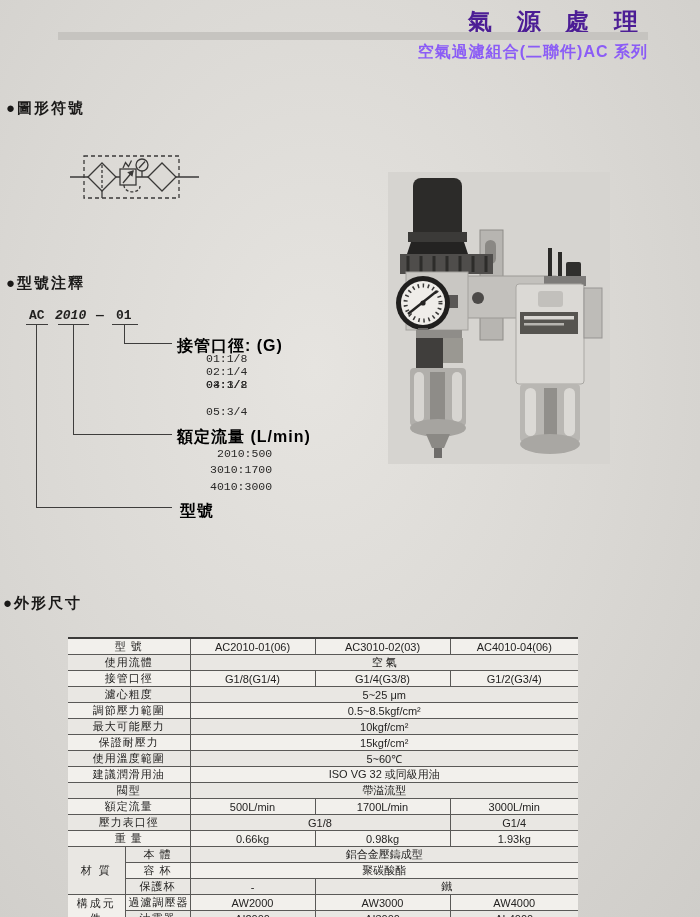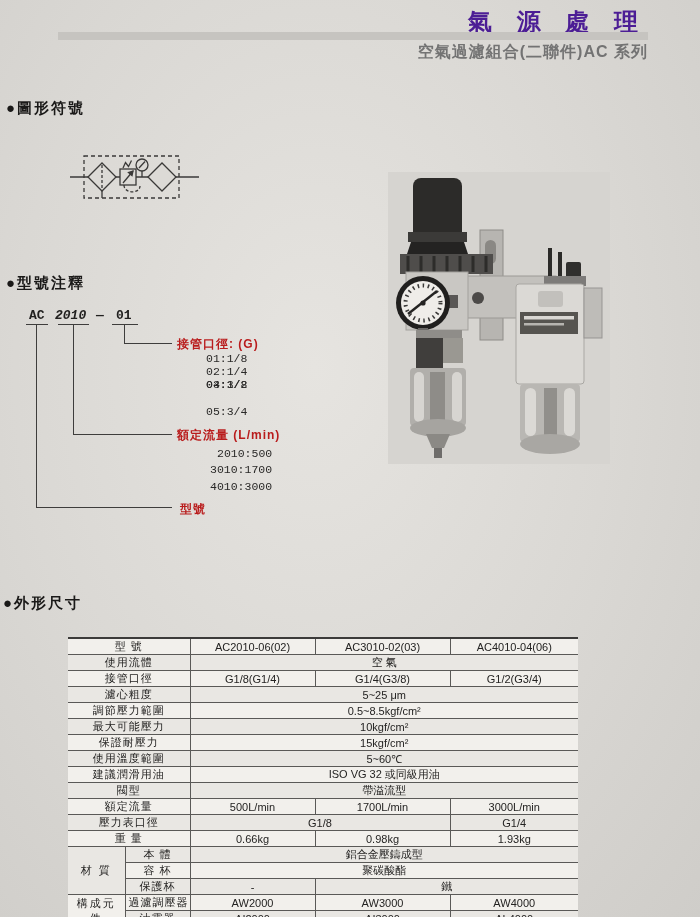--- a/index.html
+++ b/index.html
@@ -9,32 +9,32 @@
     font-family:"Liberation Sans", sans-serif;color:#1d1c1b;
   }
   .abs{position:absolute;}
   .page-title{
     top:6px;right:53px;font-size:24px;font-weight:bold;letter-spacing:9px;
     color:#4c1d95;white-space:nowrap;
   }
   .title-band{top:32px;left:58px;width:590px;height:8px;background:#c6c4c0;}
   .page-subtitle{
     top:42px;right:52px;font-size:16px;font-weight:600;letter-spacing:1px;
-    color:#737373;white-space:nowrap;
+    color:#8b5cf6;white-space:nowrap;
   }
   .sec-heading{font-size:15px;font-weight:bold;letter-spacing:2px;color:#1a1918;white-space:nowrap;}
   .sec1{left:6px;top:99px;}
   .sec2{left:6px;top:262px;margin-top:12px;}
   .sec3{left:3px;top:594px;text-align:right;}
 
   
   .legend{left:20px;top:305px;width:310px;height:220px;}
   .legend .code{position:absolute;font-family:"Liberation Mono", monospace;font-size:13px;font-weight:bold;color:#222120;white-space:nowrap;}
   .legend .opt{position:absolute;font-family:"Liberation Mono", monospace;font-size:11.5px;color:#2a2928;white-space:nowrap;}
-  .legend .lab{position:absolute;font-size:12px;font-weight:bold;letter-spacing:1px;color:#b91c1c;white-space:nowrap;}
+  .legend .lab{position:absolute;font-size:16px;font-weight:bold;letter-spacing:1px;color:#000000;white-space:nowrap;}
   .hline{position:absolute;height:0;border-top:1.5px solid #3e3d3c;}
   .vline{position:absolute;width:0;border-left:1.5px solid #3e3d3c;}
 
   
   .spec-wrap{left:68px;top:637px;}
   table.spec{
     border-collapse:collapse;table-layout:fixed;width:510px;
     border-top:2px solid #3c3b3a;border-bottom:2.5px solid #3c3b3a;
     font-size:11px;color:#242322;
   }
@@ -184,21 +184,21 @@
   <colgroup>
         <col style="width:57px">
         <col style="width:65px">
         <col style="width:125px">
         <col style="width:135px">
         <col style="width:128px">
       </colgroup>
   <tbody>
         <tr>
     <td class="lbl first" colspan="2">型 號</td>
-    <td>AC2010-06(02)</td>
+    <td>AC2010-01(06)</td>
     <td>AC3010-02(03)</td>
     <td>AC4010-04(06)</td>
   </tr>
   <tr>
     <td class="lbl first" colspan="2">使用流體</td>
     <td colspan="3">空 氣</td>
   </tr>
   <tr>
     <td class="lbl first" colspan="2">接管口徑</td>
     <td>G1/8(G1/4)</td>

